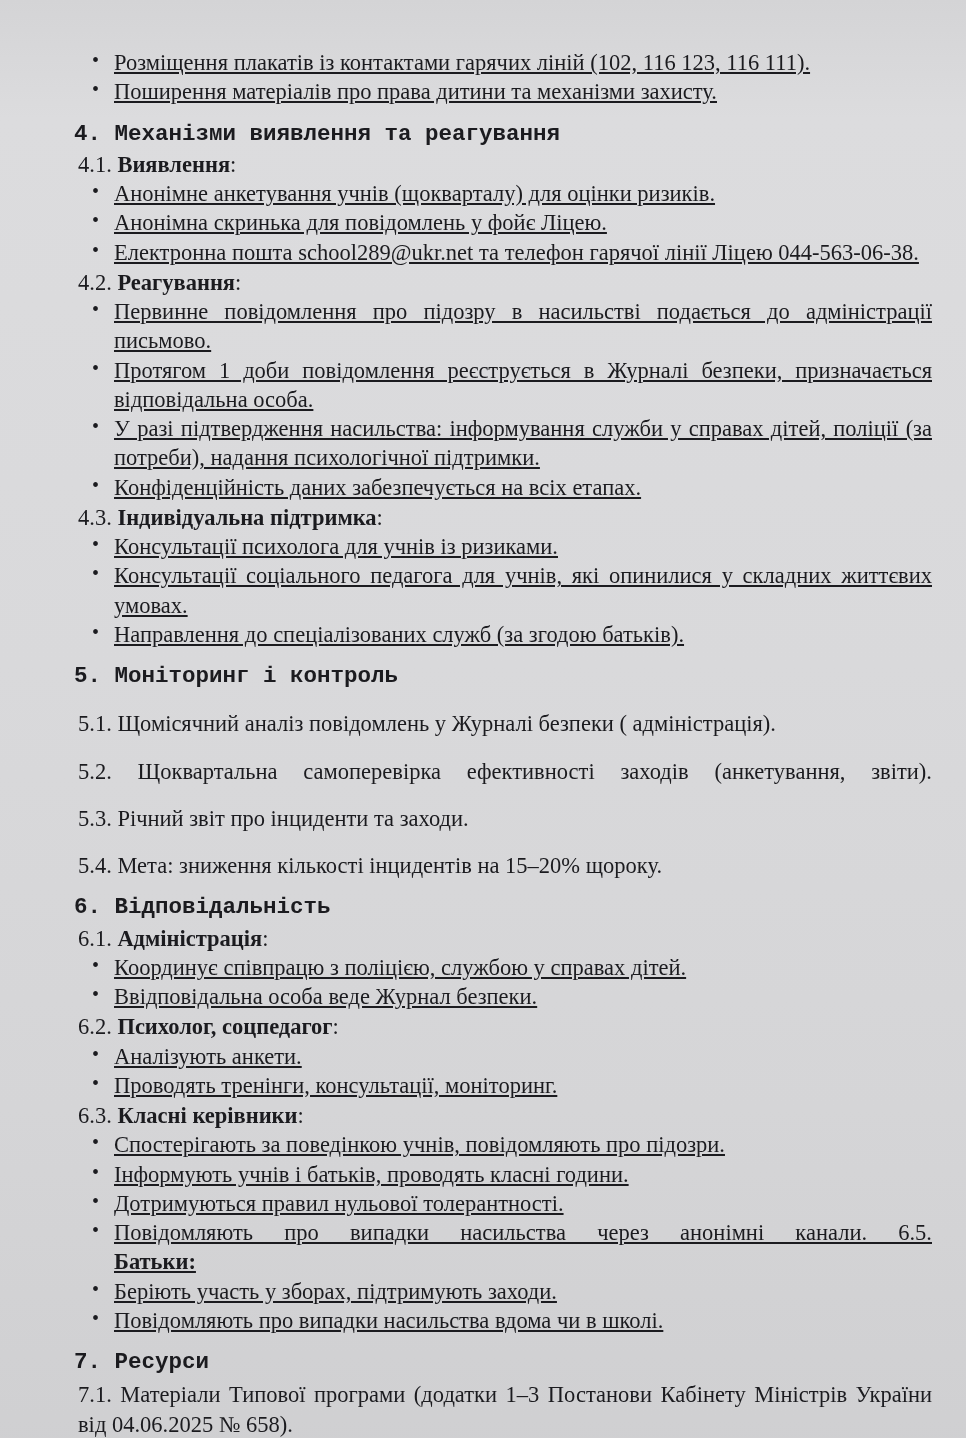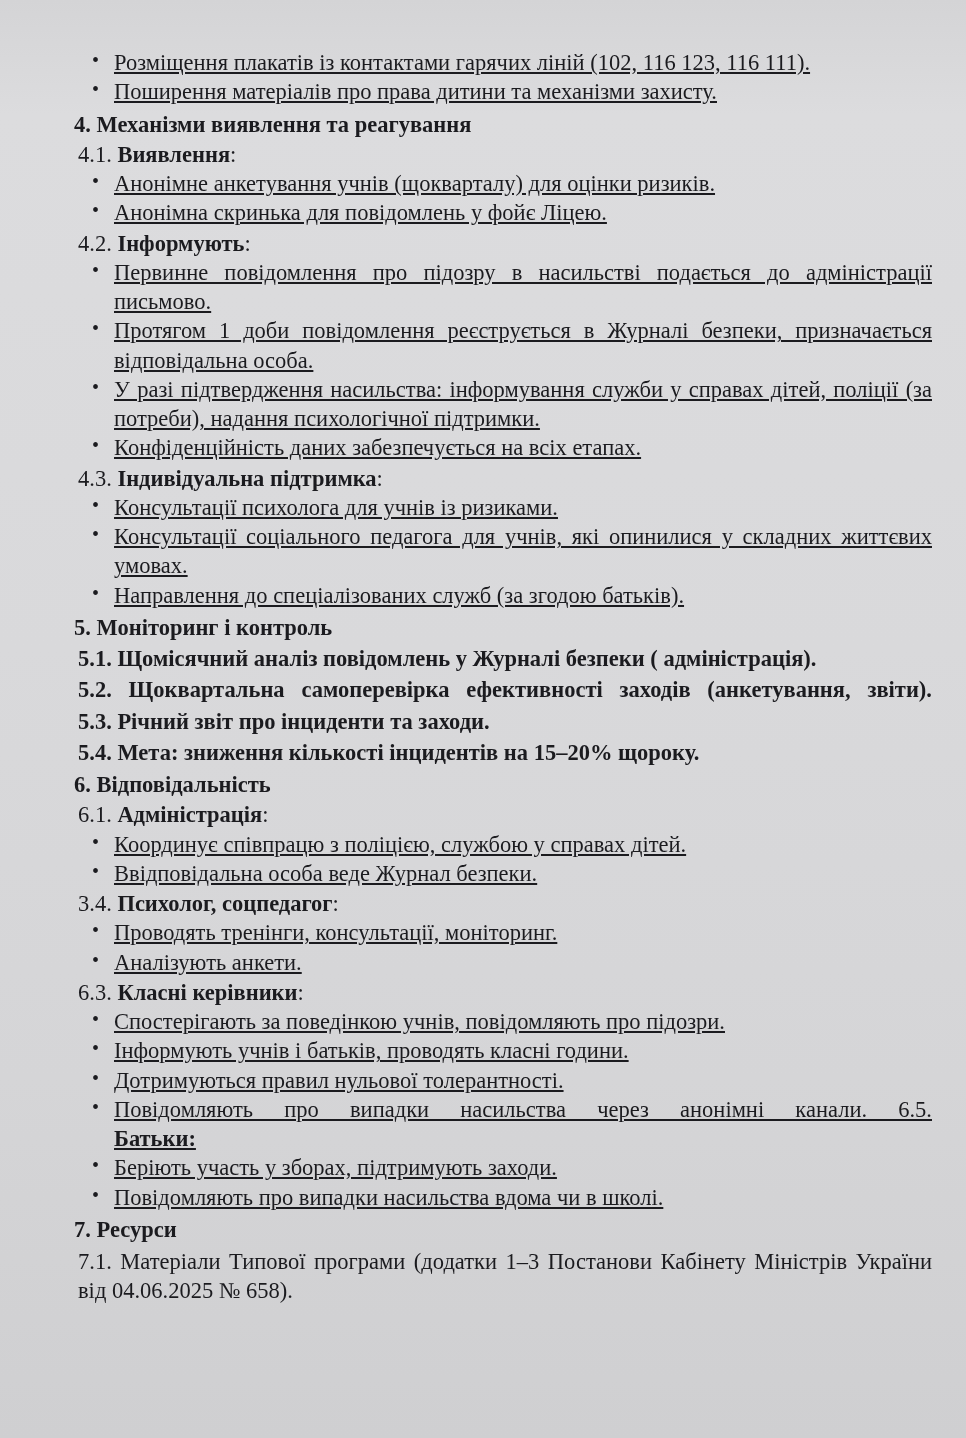--- a/index.html
+++ b/index.html
@@ -24,35 +24,35 @@
   }
   .sheet {
     font-size: 22.5px;
     line-height: 1.30;
   }
   p {
     margin: 0;
   }
   .lvl1 {
     font-weight: bold;
-    margin-top: 3px;
+    margin-top: 13px;
     padding-left: 18px;
+    font-family: Liberation Mono, monospace;
   }
   .lvl2 {
     padding-left: 22px;
     margin-top: 1px;
   }
   .lvl2 .bold {
     font-weight: bold;
   }
   .plain {
     padding-left: 22px;
-    margin-top: 2px;
+    margin-top: 18px;
     text-align: justify;
-    font-weight: bold;
   }
   ul {
     margin: 0;
     padding: 0;
     list-style: none;
   }
   li {
     position: relative;
     padding-left: 58px;
     margin-top: 0;
@@ -98,25 +98,26 @@
     <p class="lvl1">4. Механізми виявлення та реагування</p>
 
     <p class="lvl2">
       <span>4.1.</span>
       <span class="bold">Виявлення</span><span>:</span>
     </p>
 
     <ul>
       <li><span>Анонімне анкетування учнів (щокварталу) для оцінки ризиків.</span></li>
       <li><span>Анонімна скринька для повідомлень у фойє Ліцею.</span></li>
+      <li class="nowrap-last"><span>Електронна пошта school289@ukr.net та телефон гарячої лінії Ліцею 044-563-06-38.</span></li>
     </ul>
 
     <p class="lvl2">
       <span>4.2.</span>
-      <span class="bold">Інформують</span><span>:</span>
+      <span class="bold">Реагування</span><span>:</span>
     </p>
 
     <ul>
       <li class="nowrap-last"><span>Первинне повідомлення про підозру в насильстві подається до адміністрації письмово.</span></li>
       <li class="nowrap-last"><span>Протягом 1 доби повідомлення реєструється в Журналі безпеки, призначається відповідальна особа.</span></li>
       <li class="nowrap-last"><span>У разі підтвердження насильства: інформування служби у справах дітей, поліції (за потреби), надання психологічної підтримки.</span></li>
       <li><span>Конфіденційність даних забезпечується на всіх етапах.</span></li>
     </ul>
 
     <p class="lvl2">
@@ -141,26 +142,26 @@
     <p class="lvl2">
       <span>6.1.</span>
       <span class="bold">Адміністрація</span><span>:</span>
     </p>
     <ul>
       <li><span>Координує співпрацю з поліцією, службою у справах дітей.</span></li>
       <li><span>Ввідповідальна особа веде Журнал безпеки.</span></li>
     </ul>
 
     <p class="lvl2">
-      <span>3.4.</span>
+      <span>6.2.</span>
       <span class="bold">Психолог, соцпедагог</span><span>:</span>
     </p>
     <ul>
+      <li><span>Аналізують анкети.</span></li>
       <li><span>Проводять тренінги, консультації, моніторинг.</span></li>
-      <li><span>Аналізують анкети.</span></li>
     </ul>
 
     <p class="lvl2">
       <span>6.3.</span>
       <span class="bold">Класні керівники</span><span>:</span>
     </p>
     <ul>
       <li><span>Спостерігають за поведінкою учнів, повідомляють про підозри.</span></li>
       <li><span>Інформують учнів і батьків, проводять класні години.</span></li>
     </ul>

